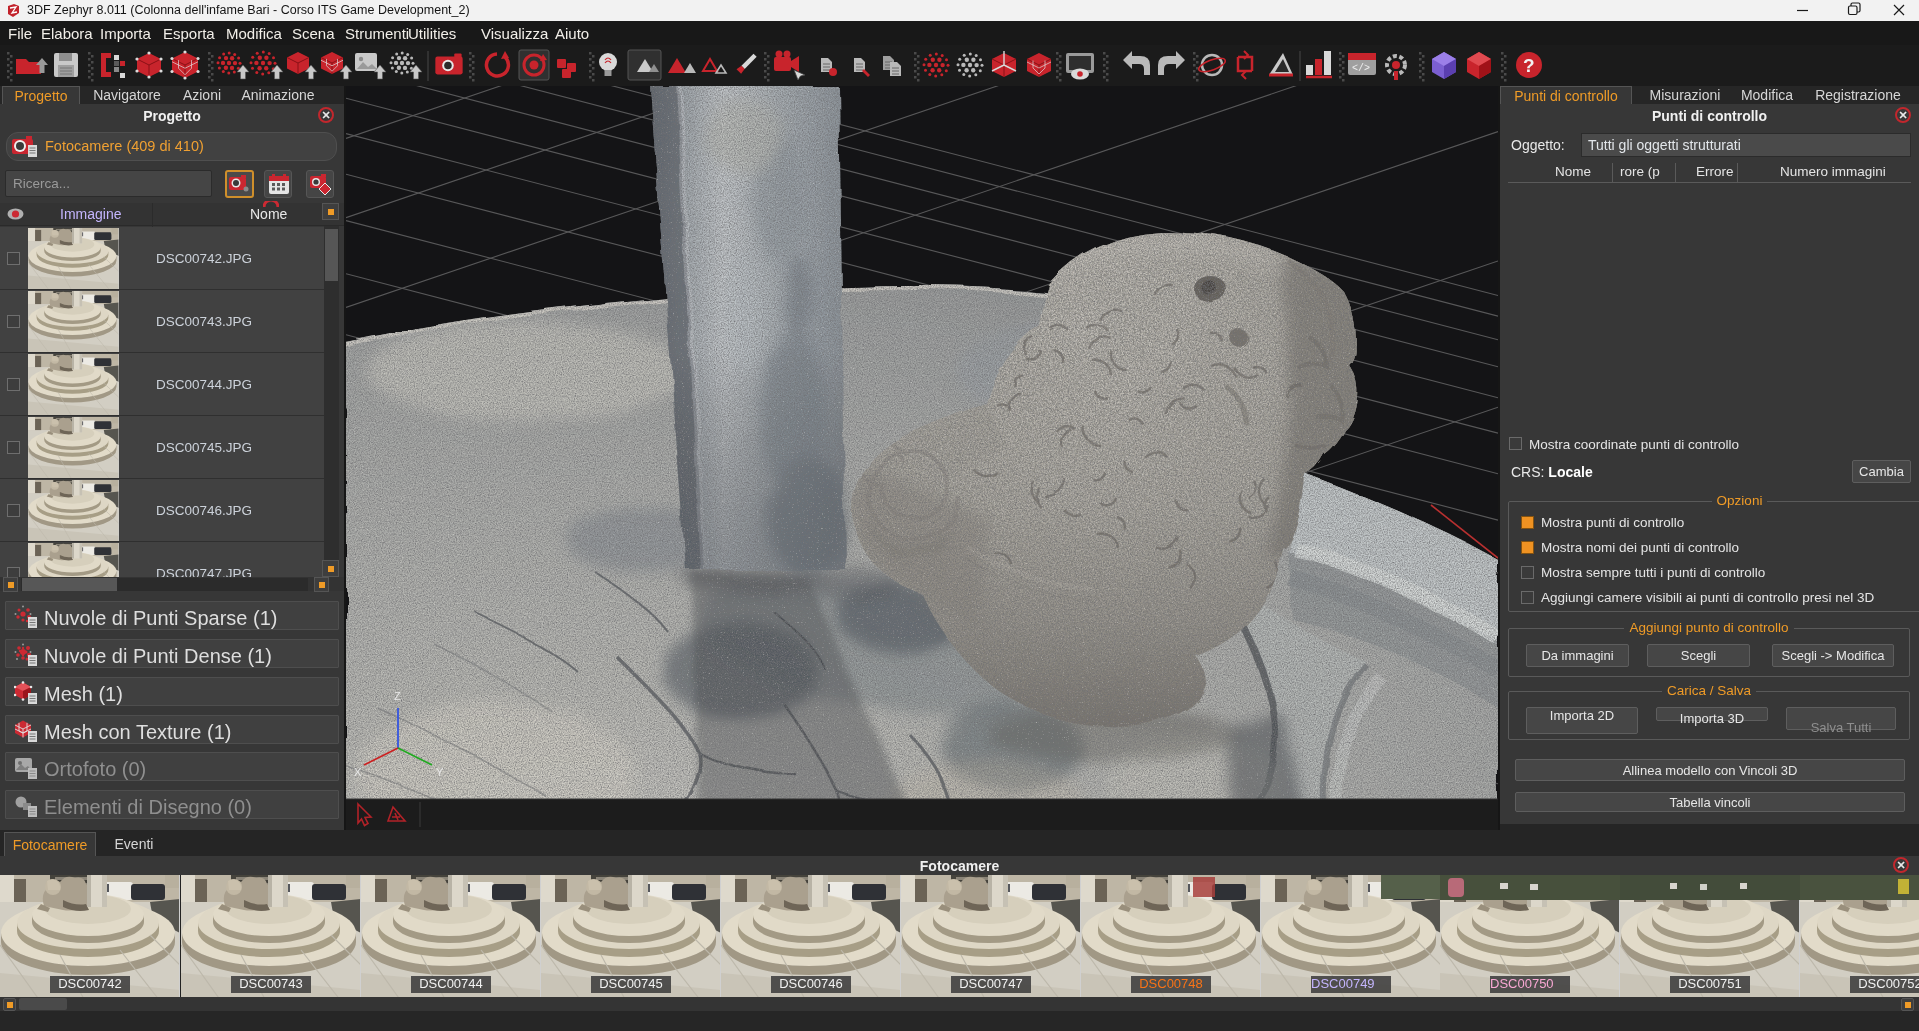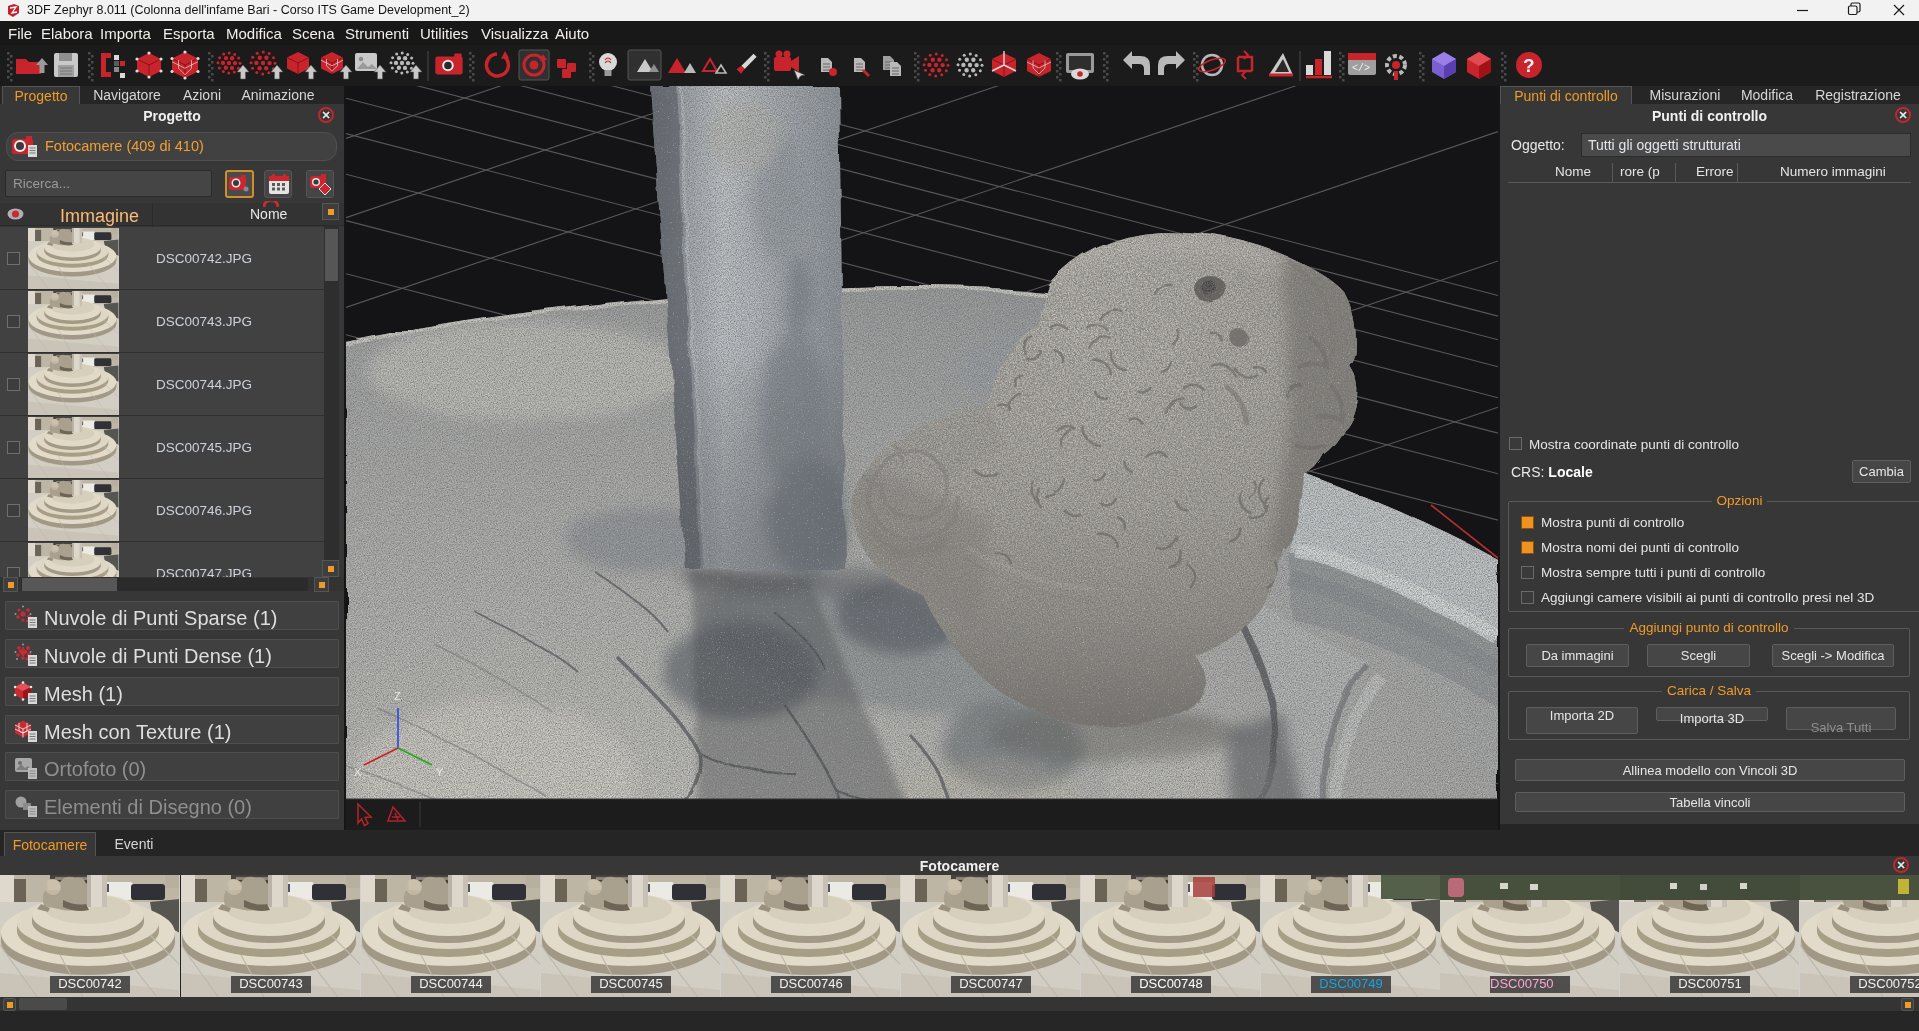--- a/index.html
+++ b/index.html
@@ -46,21 +46,21 @@
     </svg>
 </div>
 <div class="abs" id="menubar">
  <span style="left:8px">File</span>
     <span style="left:41px">Elabora</span>
     <span style="left:100px">Importa</span>
     <span style="left:163px">Esporta</span>
     <span style="left:226px">Modifica</span>
     <span style="left:292px">Scena</span>
     <span style="left:345px">Strumenti</span>
-    <span style="left:420px">Utilities</span>
+    <span style="left:408px">Utilities</span>
     <span style="left:481px">Visualizza</span>
     <span style="left:555px">Aiuto</span>
 </div>
 <div class="abs" id="toolbar"><svg width="1919" height="41" viewBox="0 0 1919 41">
 <rect x="7" y="7" width="2.5" height="2.5" fill="#4a4a4a"></rect>
       <rect x="10" y="10" width="2.5" height="2.5" fill="#4a4a4a"></rect>
 <rect x="7" y="13" width="2.5" height="2.5" fill="#4a4a4a"></rect>
       <rect x="10" y="16" width="2.5" height="2.5" fill="#4a4a4a"></rect>
 <rect x="7" y="19" width="2.5" height="2.5" fill="#4a4a4a"></rect>
       <rect x="10" y="22" width="2.5" height="2.5" fill="#4a4a4a"></rect>
@@ -562,21 +562,21 @@
         <circle cx="6" cy="8" r="2.6" fill="#3a3a3a"></circle>
         <path d="M15,9 l6,6 -6,6 -6,-6 Z" fill="#ca2630" stroke="#e8e8e8" stroke-width="1"></path>
       </svg>
  </div>
 
  <div class="abs" style="left:0;top:117px;width:344px;height:23px;background:#333333;border-bottom:1px solid #2a2a2a">
   <svg class="abs" style="left:7px;top:5px" width="17" height="12" viewBox="0 0 17 12">
         <ellipse cx="8.5" cy="6" rx="8" ry="5.5" fill="#b0b0b0"></ellipse>
         <circle cx="8.5" cy="6" r="3.6" fill="#cc2a33"></circle>
       </svg>
-  <span class="abs" style="left:60px;top:3px;font-size:18px;color:#fdba74">Immagine</span>
+  <span class="abs" style="left:60px;top:3px;font-size:14px;color:#c4b5fd">Immagine</span>
   <span class="abs" style="left:250px;top:3px;font-size:14px;color:#e8e8e8">Nome</span>
   <svg class="abs" style="left:263px;top:-2px" width="16" height="7" viewBox="0 0 16 7">
         <path d="M1,6 a7,7 0 0 1 14,0" fill="none" stroke="#cc2a33" stroke-width="3"></path>
       </svg>
  </div>
  <div class="abs" style="left:322px;top:117px;width:17px;height:17px;background:#3e3e3e;border:1px solid #555">
       <div class="abs" style="left:5px;top:5px;width:6px;height:6px;background:#ef9b27"></div>
     </div>
  <div class="abs" style="left:152px;top:117px;width:1px;height:374px;background:#2b2b2b"></div>
 
@@ -1107,26 +1107,26 @@
       </svg>
 <div class="abs" style="left:771px;top:101px;width:80px;height:17px;background:rgba(62,62,62,0.88);color:#f2f2f2;font-size:13px;text-align:center">DSC00746</div>
 <svg class="abs" style="left:901px;top:0" width="180" height="126" viewBox="0 0 180 126">
         <use href="#ph"></use>
       </svg>
 <div class="abs" style="left:951px;top:101px;width:80px;height:17px;background:rgba(62,62,62,0.88);color:#f2f2f2;font-size:13px;text-align:center">DSC00747</div>
 <svg class="abs" style="left:1081px;top:0" width="180" height="126" viewBox="0 0 180 126">
         <use href="#ph"></use>
         <rect x="112" y="2" width="22" height="20" fill="#a8403c" opacity="0.85"></rect>
       </svg>
-<div class="abs" style="left:1131px;top:101px;width:80px;height:17px;background:rgba(62,62,62,0.88);color:#ffffff;font-size:13px;text-align:center">DSC00748</div>
+<div class="abs" style="left:1131px;top:101px;width:80px;height:17px;background:rgba(62,62,62,0.88);color:#f97316;font-size:13px;text-align:center">DSC00748</div>
 <svg class="abs" style="left:1261px;top:0" width="180" height="126" viewBox="0 0 180 126">
         <use href="#ph"></use>
         <rect x="120" y="0" width="60" height="24" fill="#55604a"></rect>
       </svg>
-<div class="abs" style="left:1311px;top:101px;width:80px;height:17px;background:rgba(62,62,62,0.88);color:#0ea5e9;font-size:13px;text-align:center">DSC00749</div>
+<div class="abs" style="left:1311px;top:101px;width:80px;height:17px;background:rgba(62,62,62,0.88);color:#c4b5fd;font-size:13px;text-align:left">DSC00749</div>
 <svg class="abs" style="left:1440px;top:0" width="180" height="126" viewBox="0 0 180 126">
         <use href="#ph"></use>
         <rect x="0" y="0" width="180" height="25" fill="#47503c"></rect>
         <rect x="8" y="3" width="16" height="19" rx="4" fill="#b86a78"></rect>
         <rect x="60" y="8" width="8" height="6" fill="#d8d5ce"></rect>
         <rect x="90" y="9" width="8" height="6" fill="#d8d5ce"></rect>
       </svg>
 <div class="abs" style="left:1490px;top:101px;width:80px;height:17px;background:rgba(62,62,62,0.88);color:#f9a8d4;font-size:13px;text-align:left">DSC00750</div>
 <svg class="abs" style="left:1620px;top:0" width="180" height="126" viewBox="0 0 180 126">
         <use href="#ph"></use>

